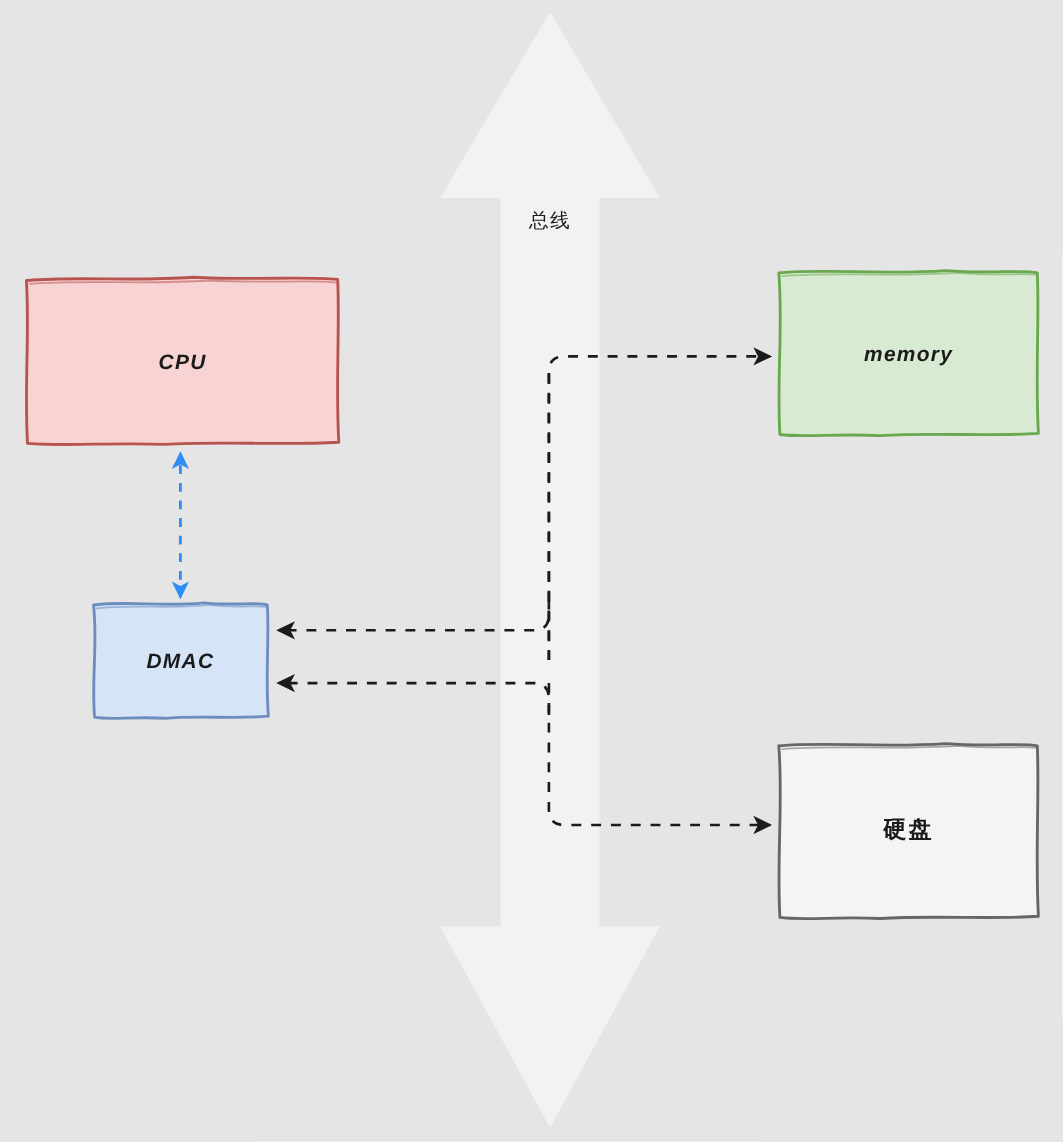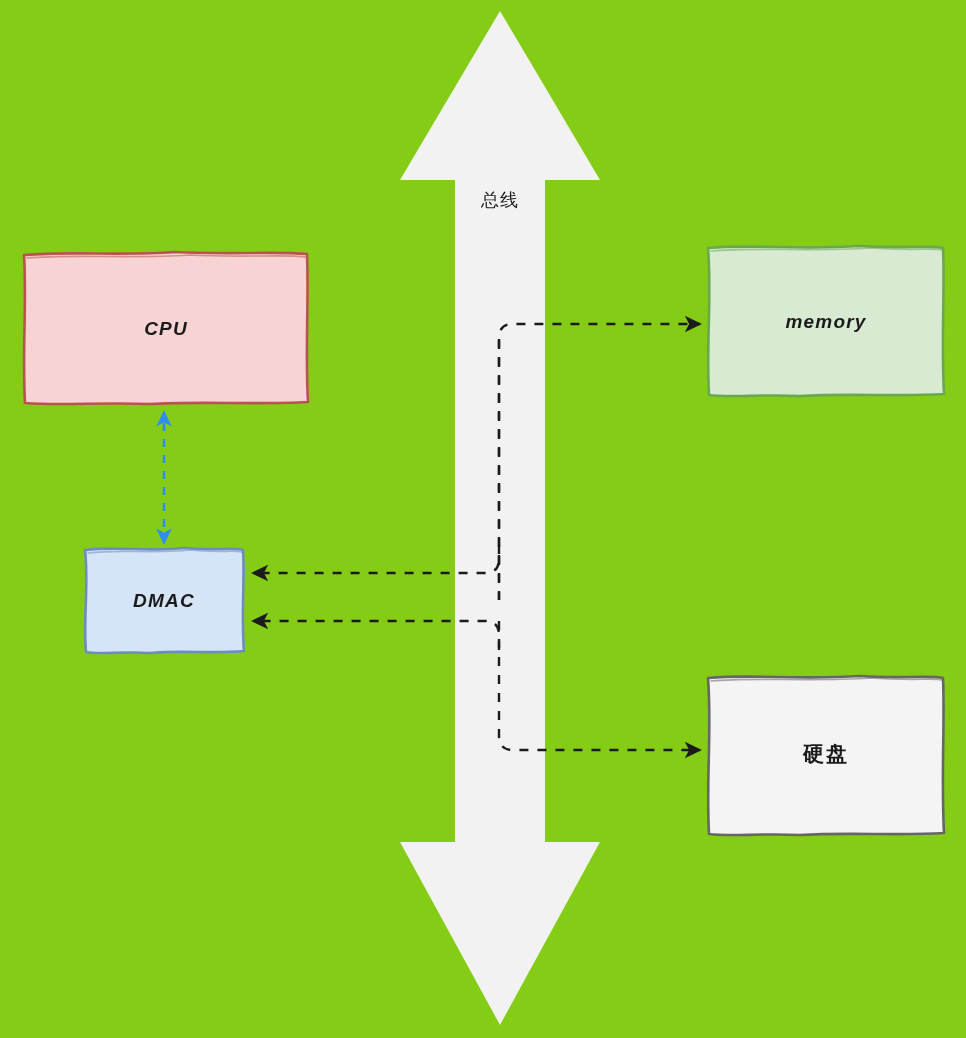--- a/index.html
+++ b/index.html
@@ -10,21 +10,21 @@
   body {
     width: 966px;
     height: 1038px;
     font-family: "Liberation Sans", "DejaVu Sans", sans-serif;
     overflow: hidden;
   }
   #diagram-root {
     position: relative;
     width: 966px;
     height: 1038px;
-    background: #84cc16;
+    background: #e5e5e5;
   }
   svg.canvas {
     position: absolute;
     top: 0;
     left: 0;
     width: 966px;
     height: 1038px;
   }
   .node-label {
     font-family: "Liberation Sans", "DejaVu Sans", sans-serif;

